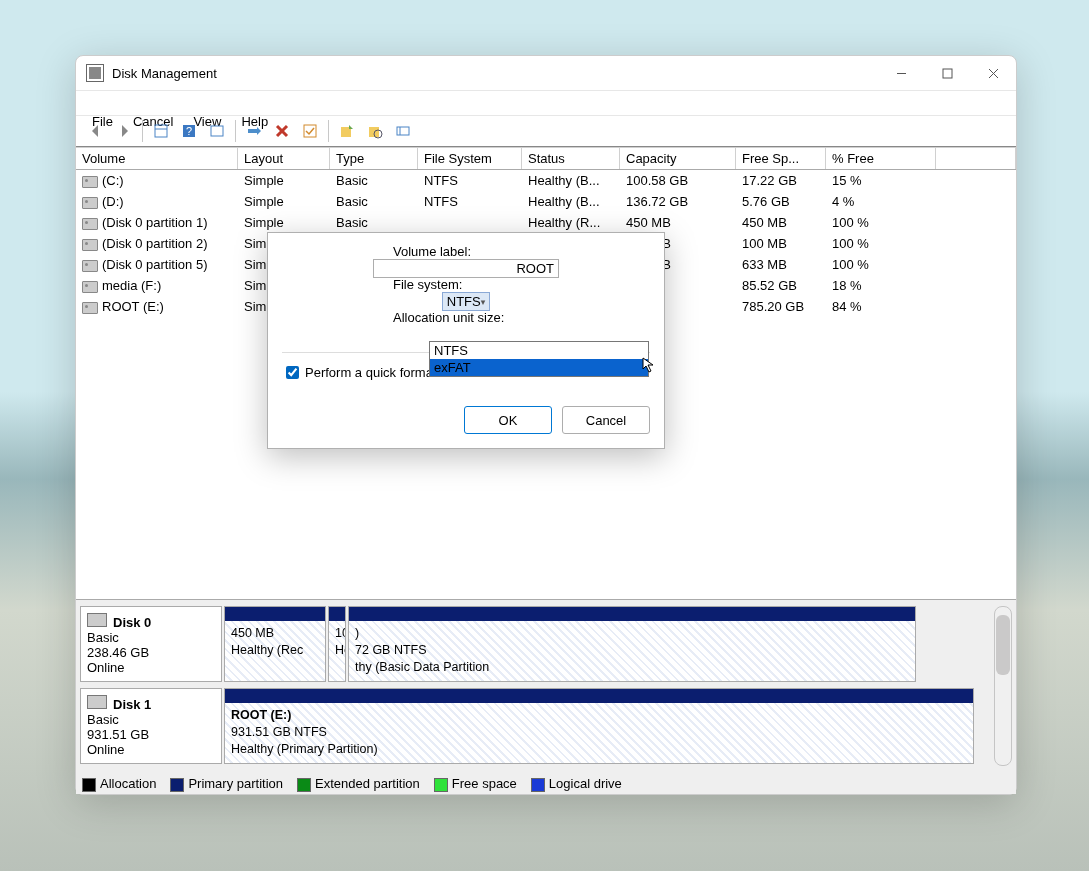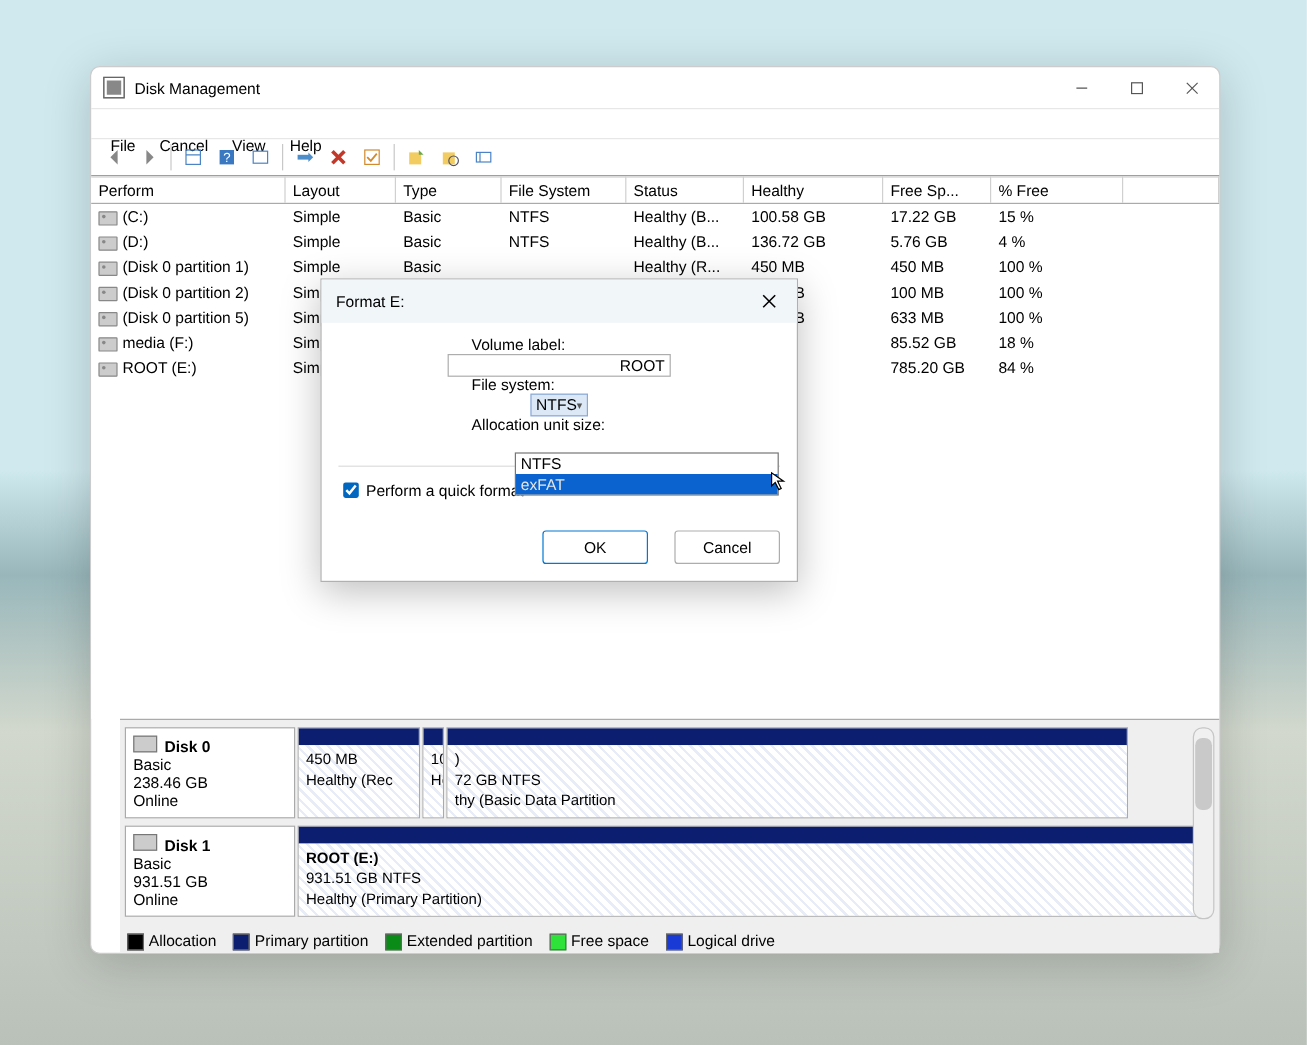--- a/index.html
+++ b/index.html
@@ -34,21 +34,21 @@
   .colh{border-right:1px solid #d0d0d0;border-top:1px solid #d0d0d0;display:flex;align-items:center;}
   .rows{flex:1;overflow:hidden;background:#fff;}
   .row{display:flex;height:21px;align-items:center;}
   .vicon{display:inline-block;width:14px;height:10px;margin-right:4px;background:#ccc;border:1px solid #888;border-radius:1px;vertical-align:middle;position:relative;}
   .vicon:before{content:"";position:absolute;left:2px;top:2px;width:3px;height:3px;background:#888;border-radius:50%;}
   
   .c0{width:162px;} .c1{width:92px;} .c2{width:88px;} .c3{width:104px;}
   .c4{width:98px;} .c5{width:116px;} .c6{width:90px;} .c7{width:110px;}
   .clast{flex:1;}
   
-  .layoutpane{background:#efefef;border-top:1px solid #aaa;padding:3px 4px 24px 4px;position:relative;margin-left:24px;}
+  .layoutpane{background:#efefef;border-top:1px solid #aaa;padding:3px 4px 24px 4px;position:relative;}
   .diskrow{display:flex;margin:3px 0 6px 0;}
   .diskinfo{width:128px;background:#fff;border:1px solid #aaa;padding:6px;}
   .diskinfo .dicon{display:inline-block;width:18px;height:12px;margin-right:6px;background:#ccc;border:1px solid #777;}
   .diskinfo b{font-weight:600;}
   .diskblocks{flex:1;display:flex;}
   .partwrap{border:1px solid #aaa;margin-left:2px;background:#fff;display:flex;flex-direction:column;}
   .partbar{height:14px;background:#0b1e6f;}
   .partcrosshatch{
     flex:1;padding:4px 6px;font-size:12.5px;line-height:1.35;overflow:hidden;
     background:repeating-linear-gradient(45deg,#fff,#fff 4px,#e7ecf6 4px,#e7ecf6 6px);
@@ -69,25 +69,25 @@
   .m-close{margin-left:auto;width:30px;height:28px;display:flex;align-items:center;justify-content:center;}
   .m-close svg{width:12px;height:12px;stroke:#000;stroke-width:1.3;fill:none;}
   .m-body{padding:8px 14px 14px 14px;}
   .m-row{display:flex;align-items:center;height:30px;margin:3px 0;flex-direction:column;}
   .m-label{width:146px;}
   .m-input{flex:1;height:22px;border:1px solid #adadad;padding:1px 4px;font-size:13px;text-align:right;}
   .m-select{flex:1;height:22px;border:1px solid #8aa9d6;background:#dce8f6;padding:1px 4px;display:flex;align-items:center;justify-content:space-between;}
   .m-select .chev{font-size:9px;color:#555;}
   .dropdown{position:absolute;left:161px;top:108px;width:218px;border:1px solid #767676;background:#fff;z-index:2;}
   .dd-item{padding:1px 4px;font-size:13px;}
-  .dd-item.sel{background:#0a63ce;color:#e5e5e5;}
+  .dd-item.sel{background:#0a63ce;color:#000000;}
   .m-hr{height:1px;background:#ddd;margin:12px 0 10px 0;}
   .m-check{display:flex;align-items:center;margin:4px 0;}
   .m-check input{accent-color:#0067c0;margin-right:6px;}
-  .m-buttons{display:flex;justify-content:flex-end;gap:22px;margin-top:24px;}
+  .m-buttons{display:flex;justify-content:flex-end;gap:10px;margin-top:24px;}
   .btn{width:86px;height:26px;border:1px solid #adadad;background:#fff;border-radius:3px;display:flex;align-items:center;justify-content:center;}
   .btn.primary{border-color:#0078d4;}
   .cursor{position:absolute;width:16px;height:16px;pointer-events:none;z-index:3}
   .cursor svg{width:16px;height:16px;}
 </style>
 </head>
 <body>
 
 <div class="window">
 
@@ -184,26 +184,26 @@
       </div>
     <div class="tbtn">
         <svg viewBox="0 0 16 16">
           <rect x="2" y="4" width="12" height="8" fill="none" stroke="#4a84c5"></rect>
           <line x1="5" y1="4" x2="5" y2="12" stroke="#4a84c5"></line>
         </svg>
       </div>
   </div>
 
   <div class="colheaders">
-    <div class="colh c0">Perform</div>
+    <div class="colh c0">Volume</div>
     <div class="colh c1">Layout</div>
     <div class="colh c2">Type</div>
     <div class="colh c3">File System</div>
     <div class="colh c4">Status</div>
-    <div class="colh c5">Healthy</div>
+    <div class="colh c5">Capacity</div>
     <div class="colh c6">Free Sp...</div>
     <div class="colh c7">% Free</div>
     <div class="colh clast"></div>
   </div>
 
   <div class="rows" id="volume-rows">
       <div class="row">
         <div class="cell c0"><span class="vicon"></span>(C:)</div>
         <div class="cell c1">Simple</div>
         <div class="cell c2">Basic</div>
@@ -311,29 +311,20 @@
       <span><span class="swatch" style="background:#000"></span><span>Allocation</span></span>
       <span><span class="swatch" style="background:#0b1e6f"></span><span>Primary partition</span></span>
       <span><span class="swatch" style="background:#0a8a16"></span><span>Extended partition</span></span>
       <span><span class="swatch" style="background:#2fe23a"></span><span>Free space</span></span>
       <span><span class="swatch" style="background:#1a3ad6"></span><span>Logical drive</span></span>
     </div>
   </div>
 </div>
 
 <div class="modal">
-  <div class="m-title">
-    <span>Format E:</span>
-    <div class="m-close">
-      <svg viewBox="0 0 12 12">
-          <line x1="1" y1="1" x2="11" y2="11"></line>
-          <line x1="11" y1="1" x2="1" y2="11"></line>
-        </svg>
-    </div>
-  </div>
   <div class="m-body" style="position:relative;">
     <div class="m-row">
       <div class="m-label">Volume label:</div>
       <input class="m-input" value="ROOT" style="">
     </div>
     <div class="m-row">
       <div class="m-label">File system:</div>
       <div class="m-select">
         <span>NTFS</span>
         <span class="chev">▾</span>

